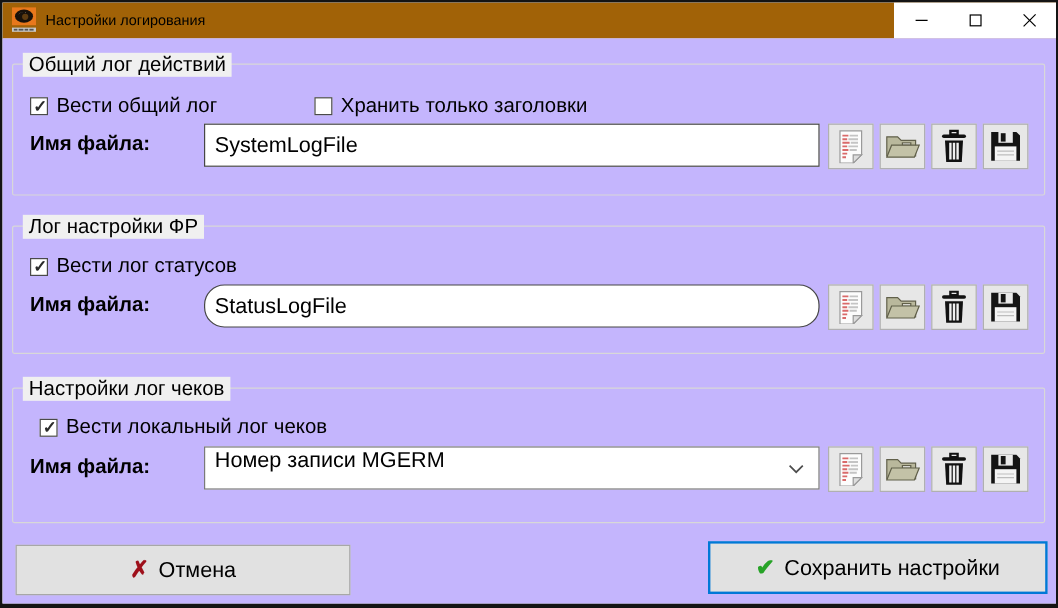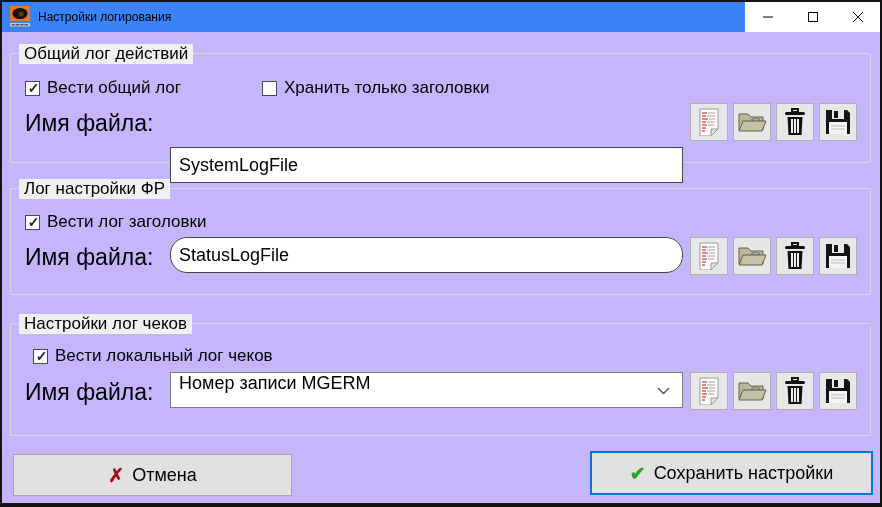--- a/index.html
+++ b/index.html
@@ -4,21 +4,21 @@
 <style>
   * { margin:0; padding:0; box-sizing:border-box; }
   html,body { background:#cfcfcf; font-family:"Liberation Sans", sans-serif; }
   .window {
     position:relative; width:882px; height:507px;
     border:2px solid #141414; border-bottom-width:4px;
     background:#f0f0f0; overflow:hidden;
   }
   
   .titlebar {
-    position:relative; height:30px; background:#3b82f6;
+    position:relative; height:30px; background:#a16207;
     display:flex; align-items:center;
   }
   .app-icon { width:20px; height:22px; margin-left:8px; flex:0 0 auto; }
   .title-text { font-size:12px; color:#000; margin-left:8px; }
   .win-controls { position:absolute; right:0; top:0; height:30px; display:flex; }
   .win-btn { width:45px; height:30px; display:flex; align-items:center; justify-content:center; background:#fff; }
   
   .client { position:relative; height:496px; background:#c4b5fd; }
   .groupbox {
     position:absolute; border:1px solid #d8d8d8; border-radius:2px;
@@ -30,21 +30,21 @@
   .check-row { position:absolute; display:flex; align-items:center; gap:7px; cursor:default; }
   .checkbox-box {
     width:15px; height:15px; background:#fff; border:1px solid #4a4a4a;
     position:relative; flex:0 0 auto;
   }
   .checkbox-box.on::after {
     content:"✓"; position:absolute; left:0; top:-3px; width:15px;
     font-size:14px; line-height:18px; text-align:center; color:#2b2b2b; font-weight:bold;
   }
   .check-label { font-size:17px; color:#000; }
-  .field-label { position:absolute; font-size:23px; color:#000; }
+  .field-label { position:absolute; font-size:17px; color:#000;font-weight:bold; }
   .text-input {
     position:absolute; height:36px; width:513px;
     border:1px solid #464646; background:#fff; color:#000;
     font-family:"Liberation Sans", sans-serif; font-size:18px; padding:0 8px;
     outline:none;
   }
   .combobox {
     position:absolute; height:36px; width:513px;
     border:1px solid #7a7a7a; background:#fff; color:#000;
     display:flex; padding:0 8px; font-size:18px;
@@ -114,21 +114,21 @@
     </div>
     <div class="check-row" style="left:260px; top:46px;">
       <span class="checkbox-box"></span>
       <span class="check-label">Хранить только заголовки</span>
     </div>
     <div class="check-row" style="left:23px; top:46px;">
       <span class="checkbox-box on"></span>
       <span class="check-label">Вести общий лог</span>
     </div>
     <span class="field-label" style="left:23px; top:78px;">Имя файла:</span>
-    <input class="text-input" style="left: 168px; top: 71px; margin-top: 44px;" type="text" value="SystemLogFile">
+    <input class="text-input" style="left: 168px; top: 71px;" type="text" value="SystemLogFile">
     <button class="icon-btn" style="left:688px; top:71px;">
       <svg width="24" height="28" viewBox="0 0 24 28">
         <path d="M3 1 H21 V21 L14 28 H3 Z" fill="#fcfcfc" stroke="#9a9a9a"></path>
         <path d="M21 21 L14 28 L14 21 Z" fill="#dedede" stroke="#9a9a9a"></path>
         <g stroke-width="1.6">
           <line x1="5" y1="5" x2="10" y2="5" stroke="#d96a6a"></line>
             <line x1="11" y1="5" x2="18" y2="5" stroke="#c4c4c4"></line>
           <line x1="5" y1="8" x2="9" y2="8" stroke="#d96a6a"></line>
             <line x1="10" y1="8" x2="18" y2="8" stroke="#c4c4c4"></line>
           <line x1="5" y1="11" x2="11" y2="11" stroke="#d96a6a"></line>
@@ -168,21 +168,21 @@
         <line x1="7" y1="18" x2="21" y2="18" stroke="#bdbdbd"></line>
         <line x1="7" y1="21" x2="21" y2="21" stroke="#bdbdbd"></line>
       </svg>
     </button>
 
     <div class="groupbox" style="left:8px; top:156px; width:861px; height:107px;">
       <span class="group-caption">Лог настройки ФР</span>
     </div>
     <div class="check-row" style="left:23px; top:180px;">
       <span class="checkbox-box on"></span>
-      <span class="check-label">Вести лог заголовки</span>
+      <span class="check-label">Вести лог статусов</span>
     </div>
     <span class="field-label" style="left:23px; top:212px;">Имя файла:</span>
     <input class="text-input" style="left: 168px; top: 205px; border-radius: 17px;" type="text" value="StatusLogFile">
     <button class="icon-btn" style="left:688px; top:205px;">
       <svg width="24" height="28" viewBox="0 0 24 28">
         <path d="M3 1 H21 V21 L14 28 H3 Z" fill="#fcfcfc" stroke="#9a9a9a"></path>
         <path d="M21 21 L14 28 L14 21 Z" fill="#dedede" stroke="#9a9a9a"></path>
         <g stroke-width="1.6">
           <line x1="5" y1="5" x2="10" y2="5" stroke="#d96a6a"></line>
             <line x1="11" y1="5" x2="18" y2="5" stroke="#c4c4c4"></line>

